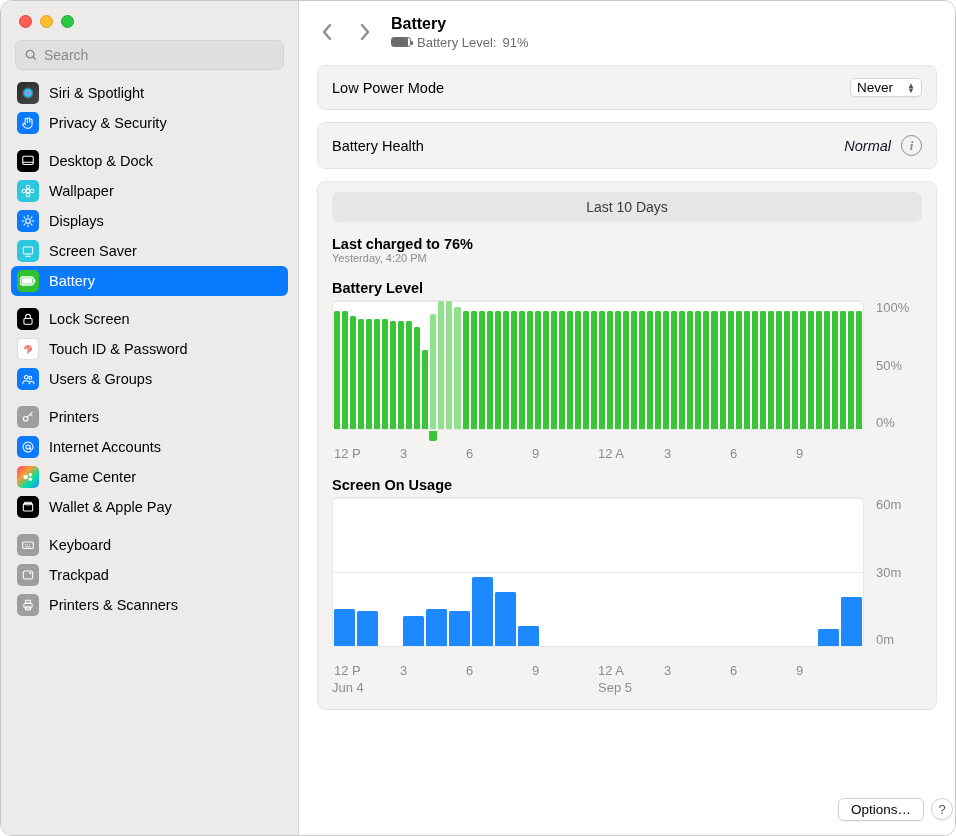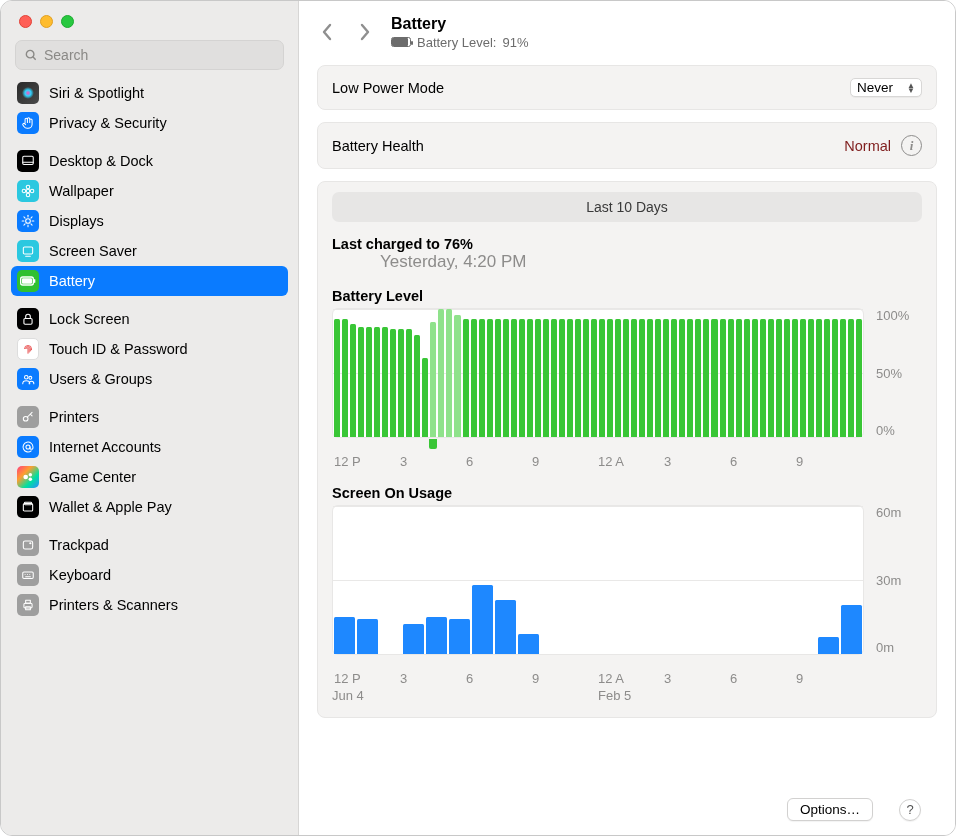--- a/index.html
+++ b/index.html
@@ -95,21 +95,21 @@
   .row-card .label { color: #000; }
   .select-like {
     display: flex; align-items: center; gap: 12px;
     background: #fff; border: 1px solid #d8d7d6; border-radius: 5px;
     padding: 1px 6px; font-size: 13.5px;
     box-shadow: 0 1px 0 rgba(0,0,0,0.04);
   }
   .select-arrows {
     display: flex; flex-direction: column; line-height: 5px; font-size: 8px; color: #555; margin-left:2px;
   }
-  .status-text { color: #7f1d1d; font-size: 14.5px; }
+  .status-text { color: #0f172a; font-size: 14.5px; font-style: italic; }
   .info-btn {
     background: transparent;
     width: 21px; height: 21px; border-radius: 50%; border: 1.6px solid #8d8c8b;
     display: flex; align-items: center; justify-content: center;
     color: #8d8c8b; font-size: 13px; font-weight: 600; font-style: italic;
     font-family: Georgia, serif;
   }
   .health-right { display:flex; align-items:center; gap:10px; }
 
   
@@ -122,21 +122,21 @@
     display: flex; background: #e7e6e5; border-radius: 7px;
     padding: 2px; height: 30px;
   }
   .seg {
     flex: 1; display:flex; align-items:center; justify-content:center;
     font-size: 14px; border-radius: 6px; color: #3a3a3a;
   }
   .seg.active { background: #fff; box-shadow: 0 1px 2px rgba(0,0,0,0.15); font-weight: 500; }
 
   .charged-line { font-size: 14.5px; font-weight: 600; margin-top: 6px; }
-  .charged-sub { font-size: 17px; color: #8d8c8b; margin-left: 48px; }
+  .charged-sub { font-size: 11px; color: #8d8c8b; }
 
   .chart-section { margin-top: 8px; }
   .chart-title { font-size: 14.5px; font-weight: 700; margin-bottom: 4px; }
   .chart-wrap { display: flex; gap: 8px; }
   .chart-area {
     flex: 1; position: relative; background: #fff; border-radius: 6px;
     border: 1px solid #e8e7e6; overflow: visible;
   }
   .ylabels {
     width: 50px; display: flex; flex-direction: column; justify-content: space-between;
@@ -155,22 +155,22 @@
     margin-top: 16px; padding: 0 2px; justify-content: space-between;
     width: 100%;
   }
   .xtick { flex: 1; white-space: nowrap; }
   .date-row { display:flex; font-size:13px; color:#8d8c8b; margin-top: 2px; }
   .date-row span:first-child { flex:0 0 50%; }
   .date-row span:last-child { flex:1; }
 
   
   .bottom-bar {
-    display: flex; justify-content: flex-end; align-items: center;
-    gap: 26px; padding: 10px 34px 14px 0;
+    display: flex; justify-content: flex-end; 
+    gap: 7px; padding: 10px 2px 14px 0;
   }
   .btn {
     background: #fff; border: 1px solid #d2d1d0; border-radius: 6px;
     padding: 3px 12px; font-size: 13.5px;
     box-shadow: 0 1px 1px rgba(0,0,0,0.05);
   }
   .help-btn {
     width: 22px; height: 22px; border-radius: 50%; border: 1px solid #d2d1d0;
     background: #fff; display:flex; align-items:center; justify-content:center;
     font-size: 13px; color: #555;
@@ -350,37 +350,37 @@
                 <rect x="6" y="4" width="12" height="4" rx="1"></rect>
               </svg>
             </div>
             <span class="nav-label">Wallet &amp; Apple Pay</span>
           </div>
         </div>
         <div class="nav-group">
           <div class="nav-item">
             <div class="nav-icon" style="background: rgb(158, 158, 158);">
               <svg width="14" height="14" viewBox="0 0 24 24" stroke="#fff" fill="none" stroke-width="1.8" stroke-linecap="round" stroke-linejoin="round">
-                <rect x="4" y="5" width="16" height="14" rx="3"></rect>
-                <circle cx="16" cy="9" r="1" fill="#fff"></circle>
-              </svg>
-            </div>
-            <span class="nav-label">Trackpad</span>
-          </div>
-          <div class="nav-item">
-            <div class="nav-icon" style="background: rgb(158, 158, 158);">
-              <svg width="14" height="14" viewBox="0 0 24 24" stroke="#fff" fill="none" stroke-width="1.8" stroke-linecap="round" stroke-linejoin="round">
                 <rect x="3" y="7" width="18" height="11" rx="2"></rect>
                 <line x1="7" y1="11" x2="7" y2="11"></line>
                 <line x1="11" y1="11" x2="11" y2="11"></line>
                 <line x1="15" y1="11" x2="15" y2="11"></line>
                 <line x1="8" y1="15" x2="16" y2="15"></line>
               </svg>
             </div>
             <span class="nav-label">Keyboard</span>
+          </div>
+          <div class="nav-item">
+            <div class="nav-icon" style="background: rgb(158, 158, 158);">
+              <svg width="14" height="14" viewBox="0 0 24 24" stroke="#fff" fill="none" stroke-width="1.8" stroke-linecap="round" stroke-linejoin="round">
+                <rect x="4" y="5" width="16" height="14" rx="3"></rect>
+                <circle cx="16" cy="9" r="1" fill="#fff"></circle>
+              </svg>
+            </div>
+            <span class="nav-label">Trackpad</span>
           </div>
           <div class="nav-item">
             <div class="nav-icon" style="background: rgb(158, 158, 158);">
               <svg width="14" height="14" viewBox="0 0 24 24" stroke="#fff" fill="none" stroke-width="1.8" stroke-linecap="round" stroke-linejoin="round">
                 <rect x="5" y="9" width="14" height="8" rx="2"></rect>
                 <rect x="8" y="4" width="8" height="5"></rect>
                 <rect x="8" y="15" width="8" height="5"></rect>
               </svg>
             </div>
             <span class="nav-label">Printers &amp; Scanners</span>
@@ -580,21 +580,21 @@
                   <span class="xtick">3</span>
                   <span class="xtick">6</span>
                   <span class="xtick">9</span>
                   <span class="xtick">12 A</span>
                   <span class="xtick">3</span>
                   <span class="xtick">6</span>
                   <span class="xtick">9</span>
                 </div>
               <div class="date-row" id="date-row">
                   <span>Jun 4</span>
-                  <span>Feb 5</span>
+                  <span>Sep 5</span>
                 </div>
             </div>
             <div class="ylabels chart-usage" id="ylabels-usage">
                 <span>60m</span>
                 <span>30m</span>
                 <span>0m</span>
               </div>
           </div>
         </div>
       </div>

